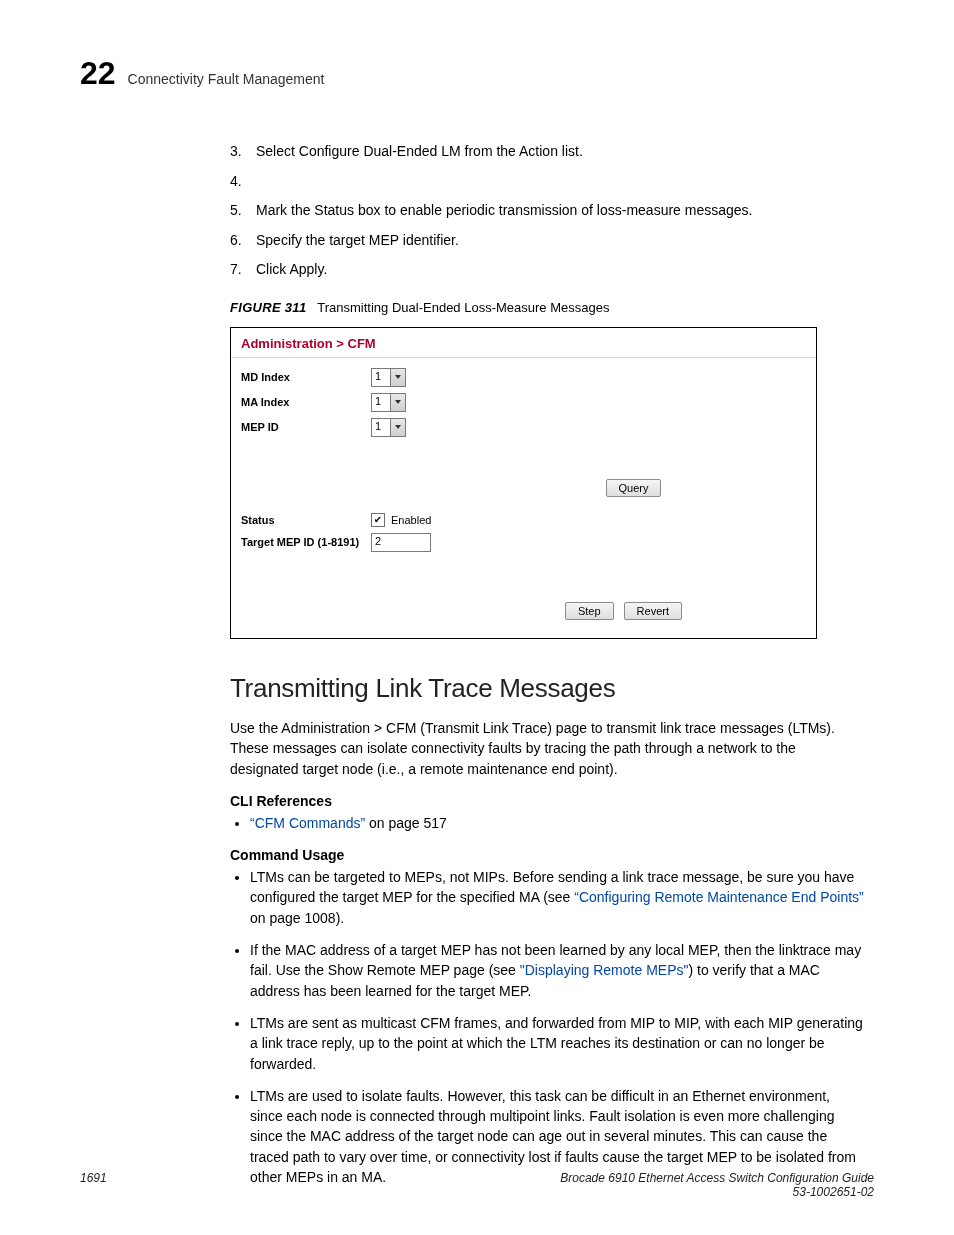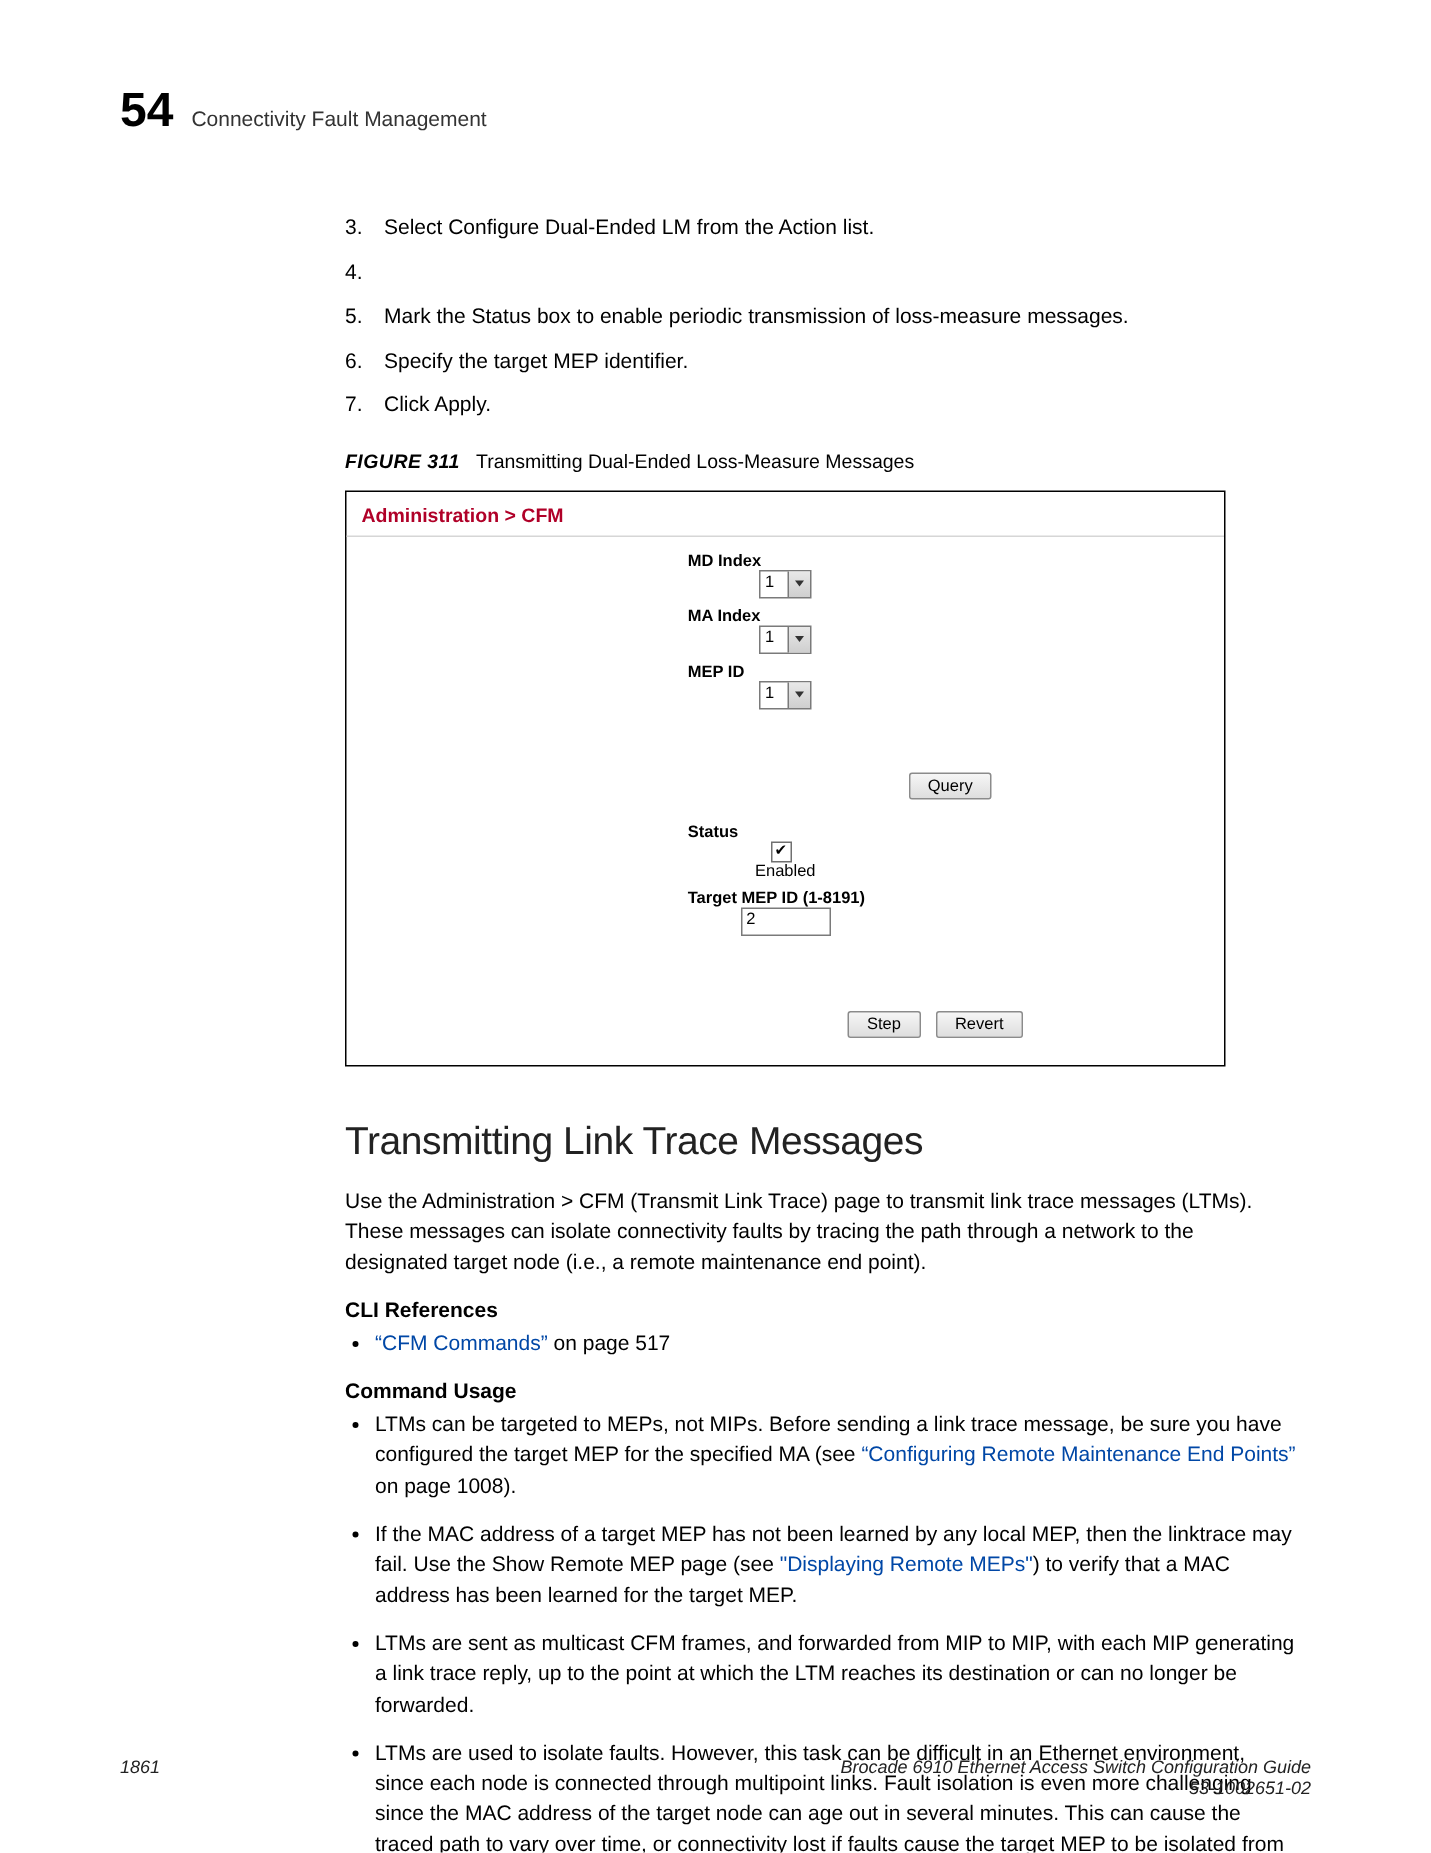--- a/index.html
+++ b/index.html
@@ -104,21 +104,20 @@
     border-right: 4px solid transparent;
     border-top: 5px solid #333;
   }
   .fig-body {
     padding: 10px 10px 14px 10px;
   }
   .fr {
     display: flex;
     align-items: center;
     margin-bottom: 6px;
-    flex-direction: column;
   }
   .fr .flabel {
     width: 130px;
     font-weight: bold;
     font-size: 11px;
   }
   .sel-small {
     border: 1px solid #7a7a7a;
     background: #fff;
     width: 30px;
@@ -213,21 +212,21 @@
     font-size: 12px;
     color: #222;
   }
   .footer .right { text-align: right; }
 </style>
 </head>
 <body>
 
 <div class="page">
   <div class="header-row">
-    <div class="chapter-num">54</div>
+    <div class="chapter-num">22</div>
     <div class="chapter-title">Connectivity Fault Management</div>
   </div>
 
   <div class="steps">
     <div class="step-row">
         <div class="step-num">3.</div>
         <div>Select Configure Dual-Ended LM from the Action list.</div>
       </div>
     <div class="step-row">
         <div class="step-num">4.</div>
@@ -315,18 +314,18 @@
     </li>
     <li>
       <span>If the MAC address of a target MEP has not been learned by any local MEP, then the linktrace may fail. Use the Show Remote MEP page (see </span><span class="xref">"Displaying Remote MEPs"</span><span>) to verify that a MAC address has been learned for the target MEP.</span>
     </li>
     <li>LTMs are sent as multicast CFM frames, and forwarded from MIP to MIP, with each MIP generating a link trace reply, up to the point at which the LTM reaches its destination or can no longer be forwarded.</li>
     <li>LTMs are used to isolate faults. However, this task can be difficult in an Ethernet environment, since each node is connected through multipoint links. Fault isolation is even more challenging since the MAC address of the target node can age out in several minutes. This can cause the traced path to vary over time, or connectivity lost if faults cause the target MEP to be isolated from other MEPs in an MA.</li>
   </ul>
 </div>
 
 <div class="footer">
-  <div>1861</div>
+  <div>1691</div>
   <div class="right">
     <div>Brocade 6910 Ethernet Access Switch Configuration Guide</div>
     <div>53-1002651-02</div>
   </div>
 </div>
 
 </body></html>

